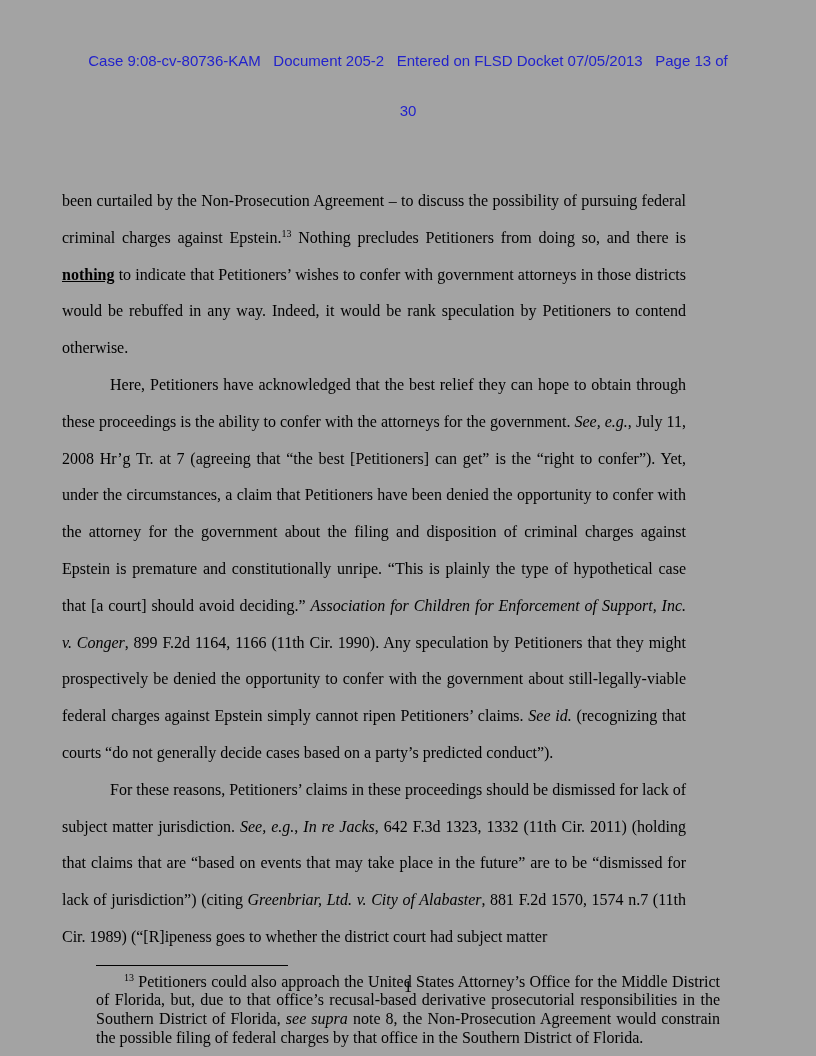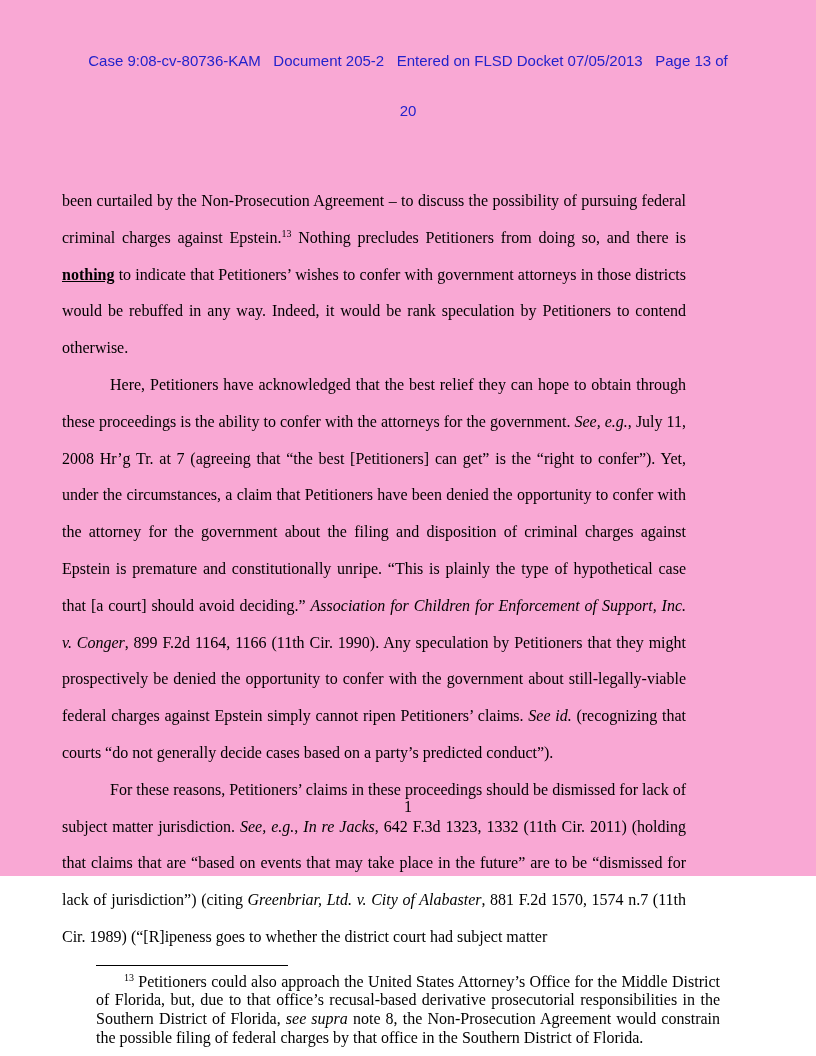--- a/index.html
+++ b/index.html
@@ -5,22 +5,22 @@
   html, body { margin: 0; padding: 0; background: #ffffff; }
   body {
     width: 816px; height: 1056px;
     font-family: "Liberation Serif", serif;
     color: #000000;
     position: relative;
     overflow: hidden;
   }
   .page {
     position: relative;
-    width: 816px; height: 876px;
-    background: #f9a8d4;
+    width: 816px; height: 1056px;
+    background: #a3a3a3;
   }
   .stamp {
     padding-top: 20px;
     text-align: center;
     font-family: "Liberation Sans", sans-serif;
     font-size: 15px;
     line-height: 16.5px;
     color: #2222cc;
     white-space: pre-wrap;
   }
@@ -58,21 +58,21 @@
     font-size: 16px;
   }
 </style>
 </head>
 <body>
 
 <div class="page">
 
   <div class="stamp" style="color: rgb(34, 34, 204);">
     <div>Case 9:08-cv-80736-KAM   Document 205-2   Entered on FLSD Docket 07/05/2013   Page 13 of</div>
-    <div>20</div>
+    <div>30</div>
   </div>
 
   <div class="doc-body">
       <p class="para"><span>been curtailed by the Non-Prosecution Agreement – to discuss the possibility of pursuing federal criminal charges against Epstein.</span><sup>13</sup><span>  Nothing precludes Petitioners from doing so, and there is </span><span class="boldu">nothing</span><span> to indicate that Petitioners’ wishes to confer with government attorneys in those districts would be rebuffed in any way.  Indeed, it would be rank speculation by Petitioners to contend otherwise.</span></p>
       <p class="para indent"><span>Here, Petitioners have acknowledged that the best relief they can hope to obtain through these proceedings is the ability to confer with the attorneys for the government.  </span><span class="i">See, e.g.</span><span>, July 11, 2008 Hr’g Tr. at 7 (agreeing that “the best [Petitioners] can get” is the “right to confer”).  Yet, under the circumstances, a claim that Petitioners have been denied the opportunity to confer with the attorney for the government about the filing and disposition of criminal charges against Epstein is premature and constitutionally unripe.  “This is plainly the type of hypothetical case that [a court] should avoid deciding.”  </span><span class="i">Association for Children for Enforcement of Support, Inc. v. Conger</span><span>, 899 F.2d 1164, 1166 (11th Cir. 1990).  Any speculation by Petitioners that they might prospectively be denied the opportunity to confer with the government about still-legally-viable federal charges against Epstein simply cannot ripen Petitioners’ claims.  </span><span class="i">See id.</span><span> (recognizing that courts “do not generally decide cases based on a party’s predicted conduct”).</span></p>
       <p class="para indent"><span>For these reasons, Petitioners’ claims in these proceedings should be dismissed for lack of subject matter jurisdiction.  </span><span class="i">See, e.g.</span><span>, </span><span class="i">In re Jacks</span><span>, 642 F.3d 1323, 1332 (11th Cir. 2011) (holding that claims that are “based on events that may take place in the future” are to be “dismissed for lack of jurisdiction”) (citing </span><span class="i">Greenbriar, Ltd. v. City of Alabaster</span><span>, 881 F.2d 1570, 1574 n.7 (11th Cir. 1989) (“[R]ipeness goes to whether the district court had subject matter</span></p>
     </div>
 
   <div class="fn-sep"></div>
 

